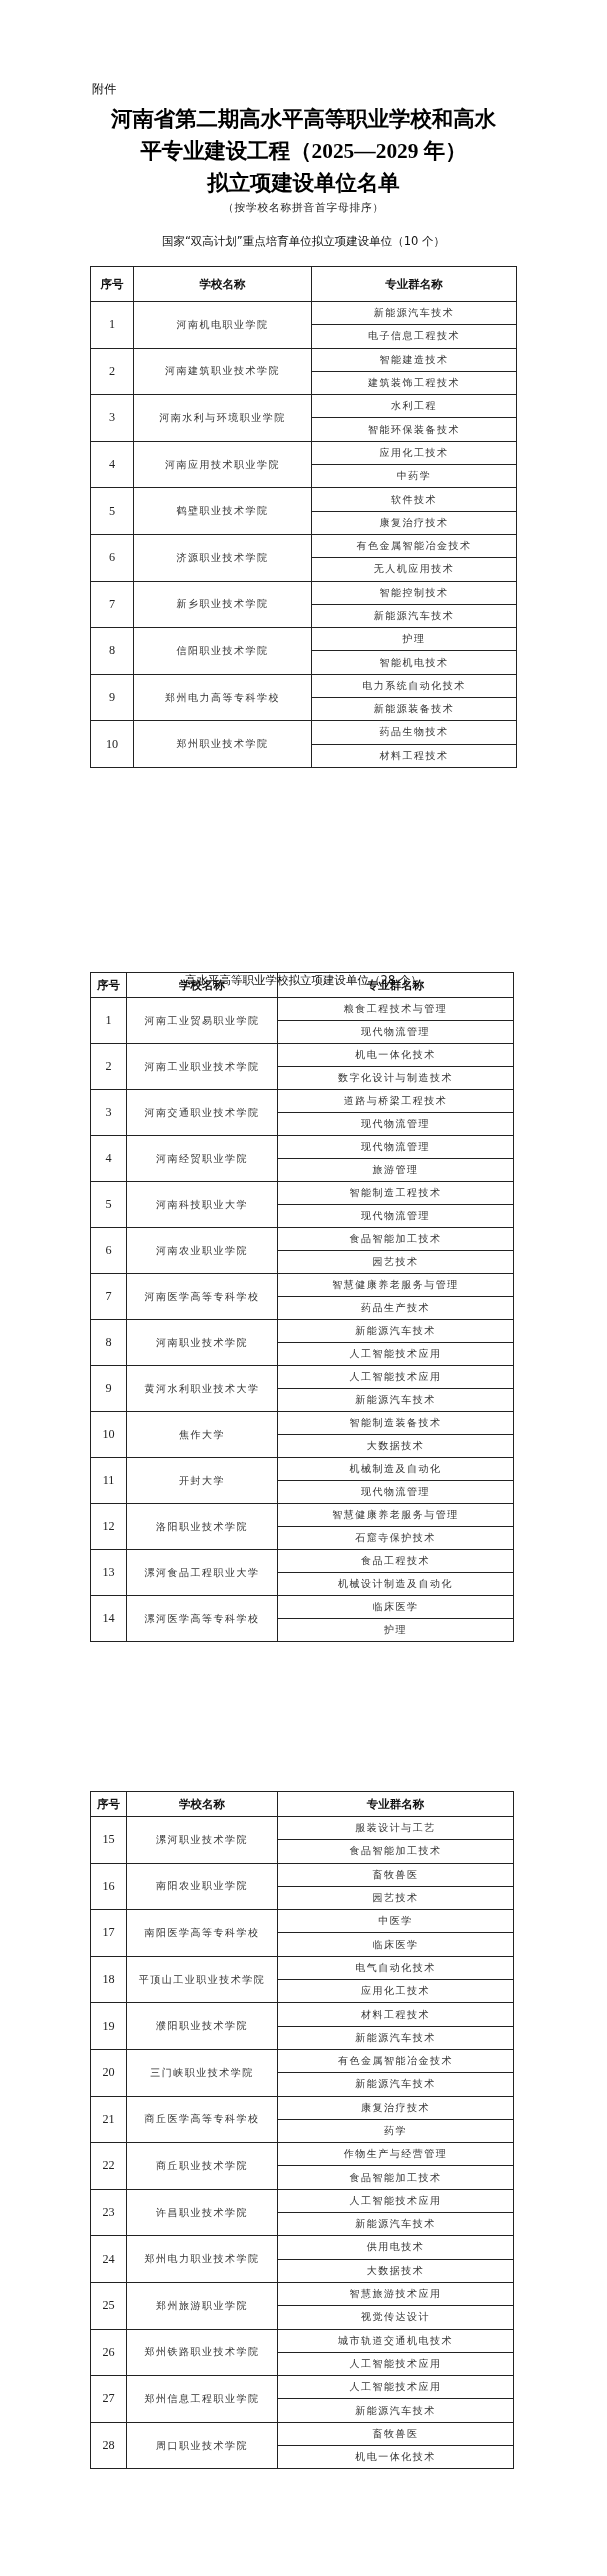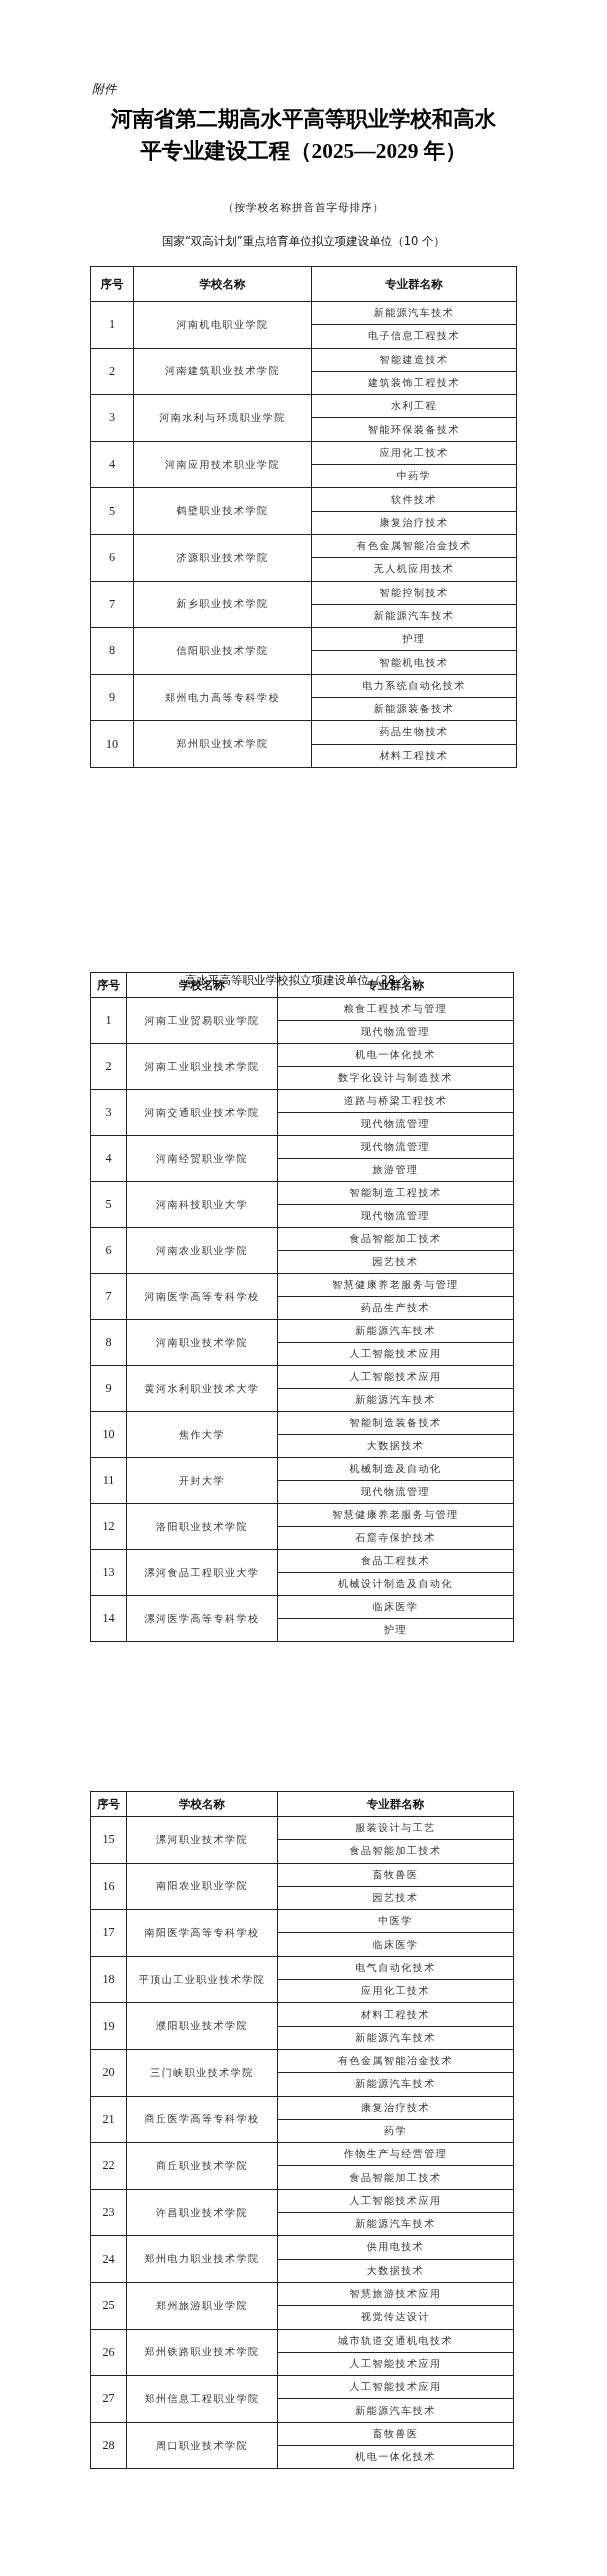--- a/index.html
+++ b/index.html
@@ -16,21 +16,20 @@
       font-family: "DejaVu Serif", "Liberation Serif", serif;
     }
     .attachment-label {
       position: absolute;
       left: 92px;
       top: 79px;
       font-family: "DejaVu Sans", "Liberation Sans", sans-serif;
       font-size: 12.2px;
       line-height: 20px;
       color: #111;
-      font-style: italic;
     }
     .doc-title {
       position: absolute;
       left: 84px;
       width: 439px;
       top: 103px;
       text-align: center;
       font-family: Liberation Serif, serif;
       font-weight: bold;
       font-size: 21.4px;
@@ -117,20 +116,21 @@
     #table3 td { height: 22.3px; font-family: Liberation Serif, serif; }
   </style>
 </head>
 <body>
 
 <div class="attachment-label">附件</div>
 
 <div class="doc-title">
   <div>河南省第二期高水平高等职业学校和高水</div>
   <div>平专业建设工程（2025—2029 年）</div>
+  <div>拟立项建设单位名单</div>
 </div>
 
 <div class="doc-subtitle">（按学校名称拼音首字母排序）</div>
 
 <div class="section-heading" style="top:233px;">国家“双高计划”重点培育单位拟立项建设单位（10 个）</div>
 
 <table class="units" id="table1">
   <colgroup>
       <col class="c1">
       <col class="c2">

